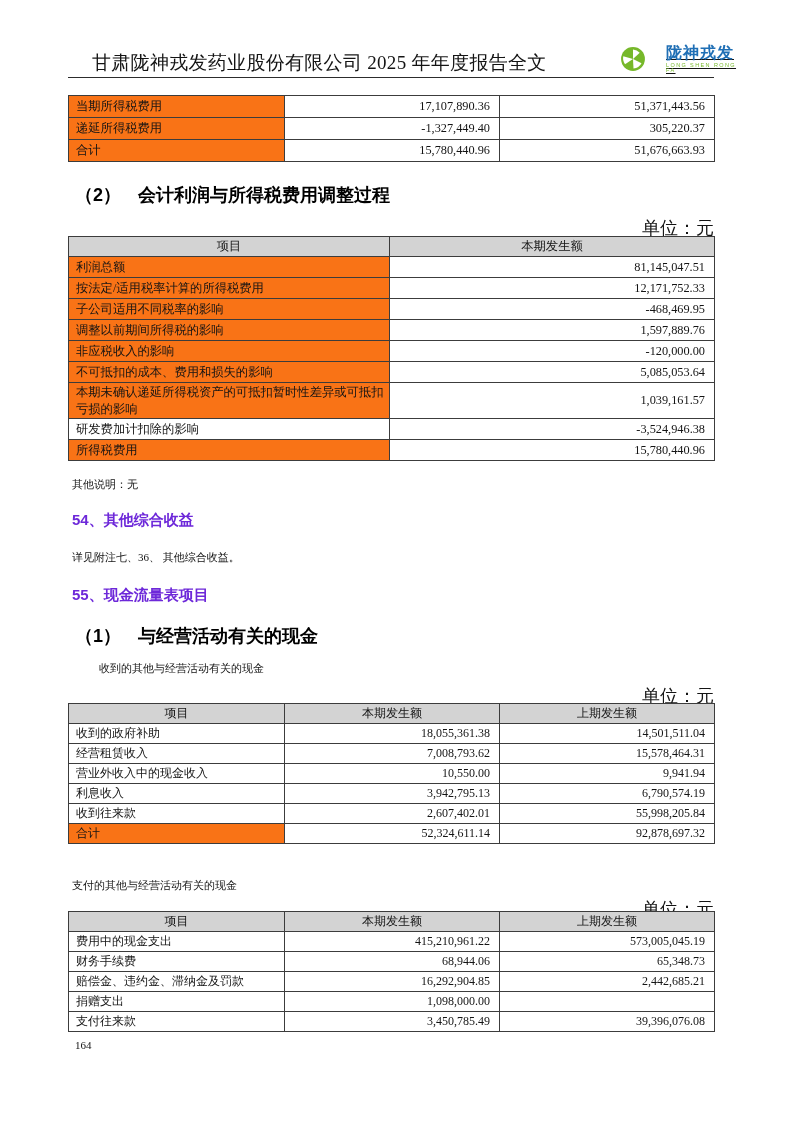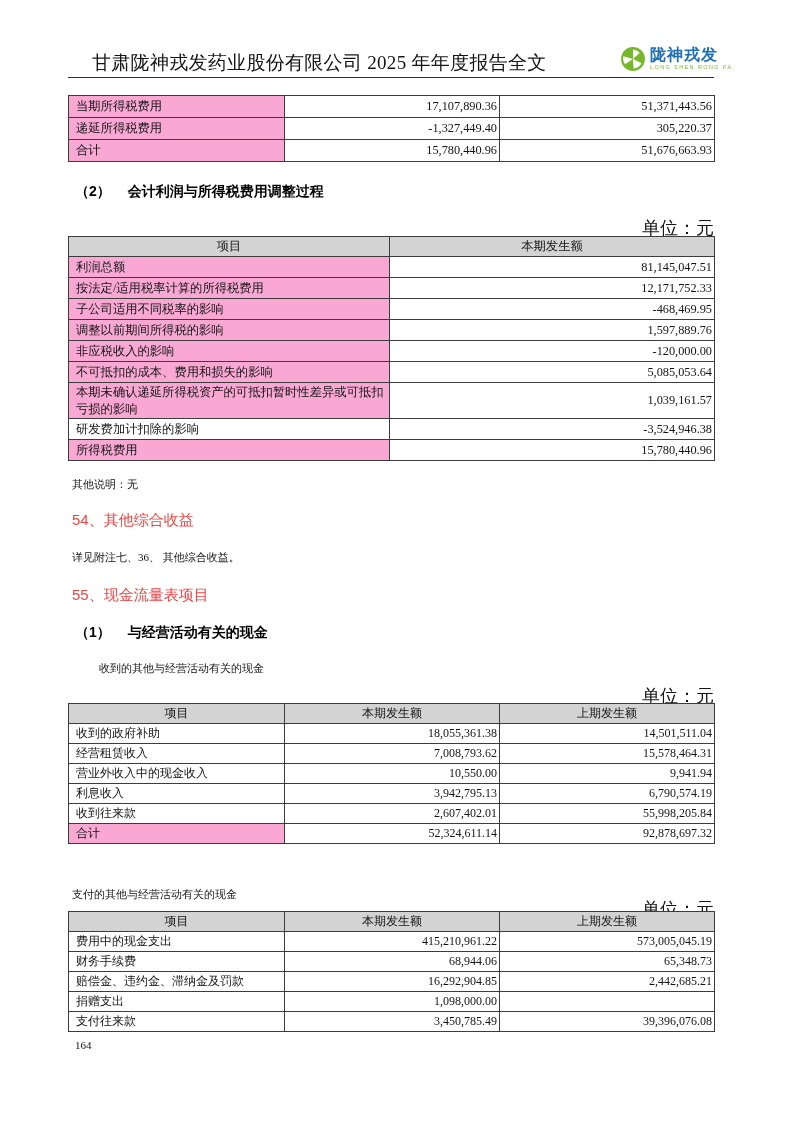--- a/index.html
+++ b/index.html
@@ -7,40 +7,40 @@
   .page {
     position:relative; width:793px; height:1122px; margin:0 auto;
     background:#ffffff; overflow:hidden;
     font-family:"Liberation Serif","DejaVu Serif",serif; color:#141414;
   }
   .abs { position:absolute; }
 
   
   .hdr-title { left:75px; top:50px; font-size:19px; letter-spacing:.3px;margin-left:17px; }
   .hdr-rule  { left:68px; top:77px; width:646px; border-top:1.6px solid #2c2c2c; }
-  .logo { left:620px; top:44px; width:118px; height:30px; display:flex; align-items:center; gap:4px; }
+  .logo { left:620px; top:44px; width:118px; height:30px; display:flex; align-items:center; gap:20px;text-decoration:underline; }
   .logo svg { width:26px; height:26px; flex:0 0 auto; }
   .logo-txt { display:flex; flex-direction:column; line-height:1; }
   .logo-name { font-family:"Liberation Sans",sans-serif; font-weight:bold; font-size:16px; color:#1f6fb5; letter-spacing:1px; }
   .logo-sub  { font-family:"Liberation Sans",sans-serif; font-size:5.5px; color:#76b82a; letter-spacing:1.4px; margin-top:2px; }
 
   
   .h-num  { display:inline-block; margin-right:17px; }
-  .h2     { font-family:"Liberation Sans",sans-serif; font-weight:bold; font-size:14px; color:#000; }
-  .h1     { font-family:"Liberation Sans",sans-serif; font-weight:normal; font-size:15px; color:#ef4444; }
+  .h2     { font-family:"Liberation Sans",sans-serif; font-weight:bold; font-size:18px; color:#000; }
+  .h1     { font-family:"Liberation Sans",sans-serif; font-weight:bold; font-size:15px; color:#6d28d9; }
   .body-t { font-size:11px; }
   .unit   { left:68px; width:646px; text-align:right; font-size:18px; }
 
   
   table { border-collapse:collapse; table-layout:fixed; width:646px; font-size:12.3px; }
   td { border:1px solid #3c3c3c; overflow:hidden; padding:1px 4px; vertical-align:middle; }
   .th  { background:#d3d3d3; text-align:center; }
-  .gray{ background:#f9a8d4; }
+  .gray{ background:#f97316; }
   .lbl { text-align:left; padding-left:7px; }
-  .num { text-align:right; padding-right:2px; }
+  .num { text-align:right; padding-right:9px; }
   .t1 td  { height:22px; }
   .t2 td  { height:21px; }
   .t34 td { height:17px; font-size:12px; }
   .t2 .hrow td, .t34 .hrow td { height:20px; }
 </style>
 </head>
 <body>
 
 <div class="page">
 
@@ -190,21 +190,21 @@
       <td class="num">55,998,205.84</td>
     </tr>
     <tr>
       <td class="lbl gray">合计</td>
       <td class="num">52,324,611.14</td>
       <td class="num">92,878,697.32</td>
     </tr>
   </tbody>
     </table>
 
-  <div class="abs body-t" style="left:72px; top:878px;margin-top:9px;">支付的其他与经营活动有关的现金</div>
+  <div class="abs body-t" style="left:72px; top:878px;">支付的其他与经营活动有关的现金</div>
   <div class="abs unit" style="top:897px;">单位：元</div>
 
   <table class="abs t34" style="left:68px; top:911px;">
     <colgroup>
         <col style="width:216px">
         <col style="width:215px">
         <col style="width:215px">
       </colgroup>
     <tbody>
         <tr class="hrow">

